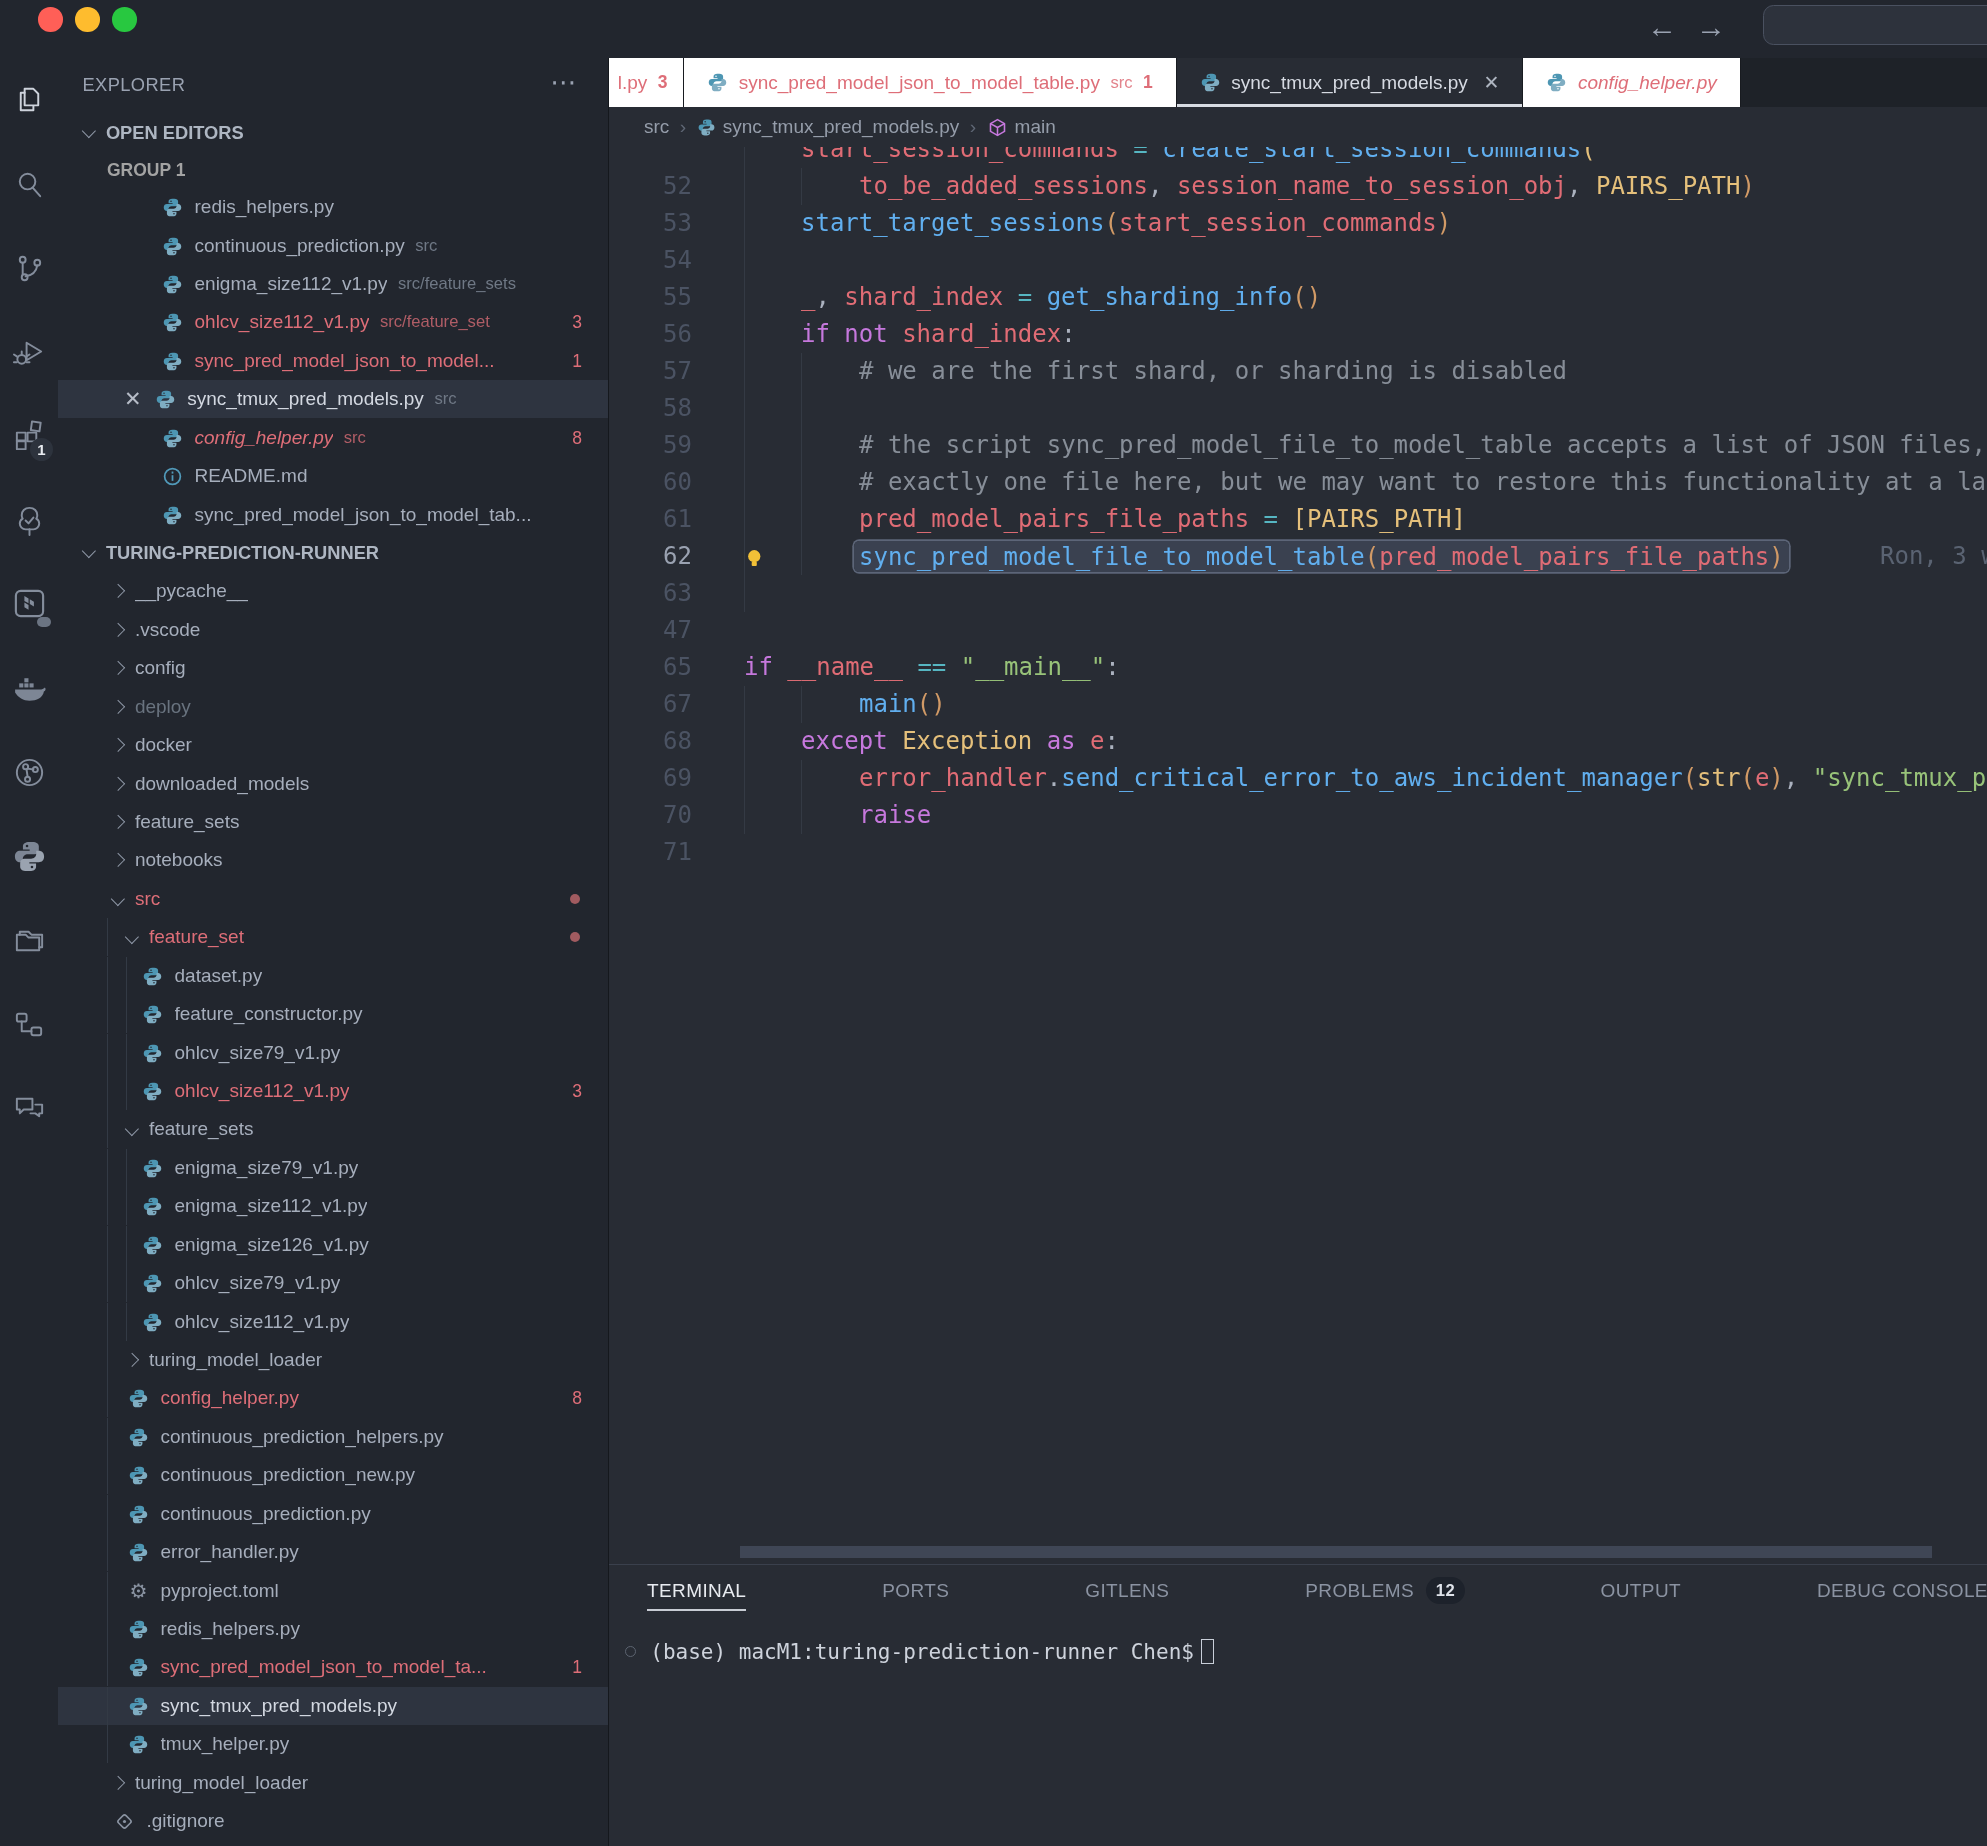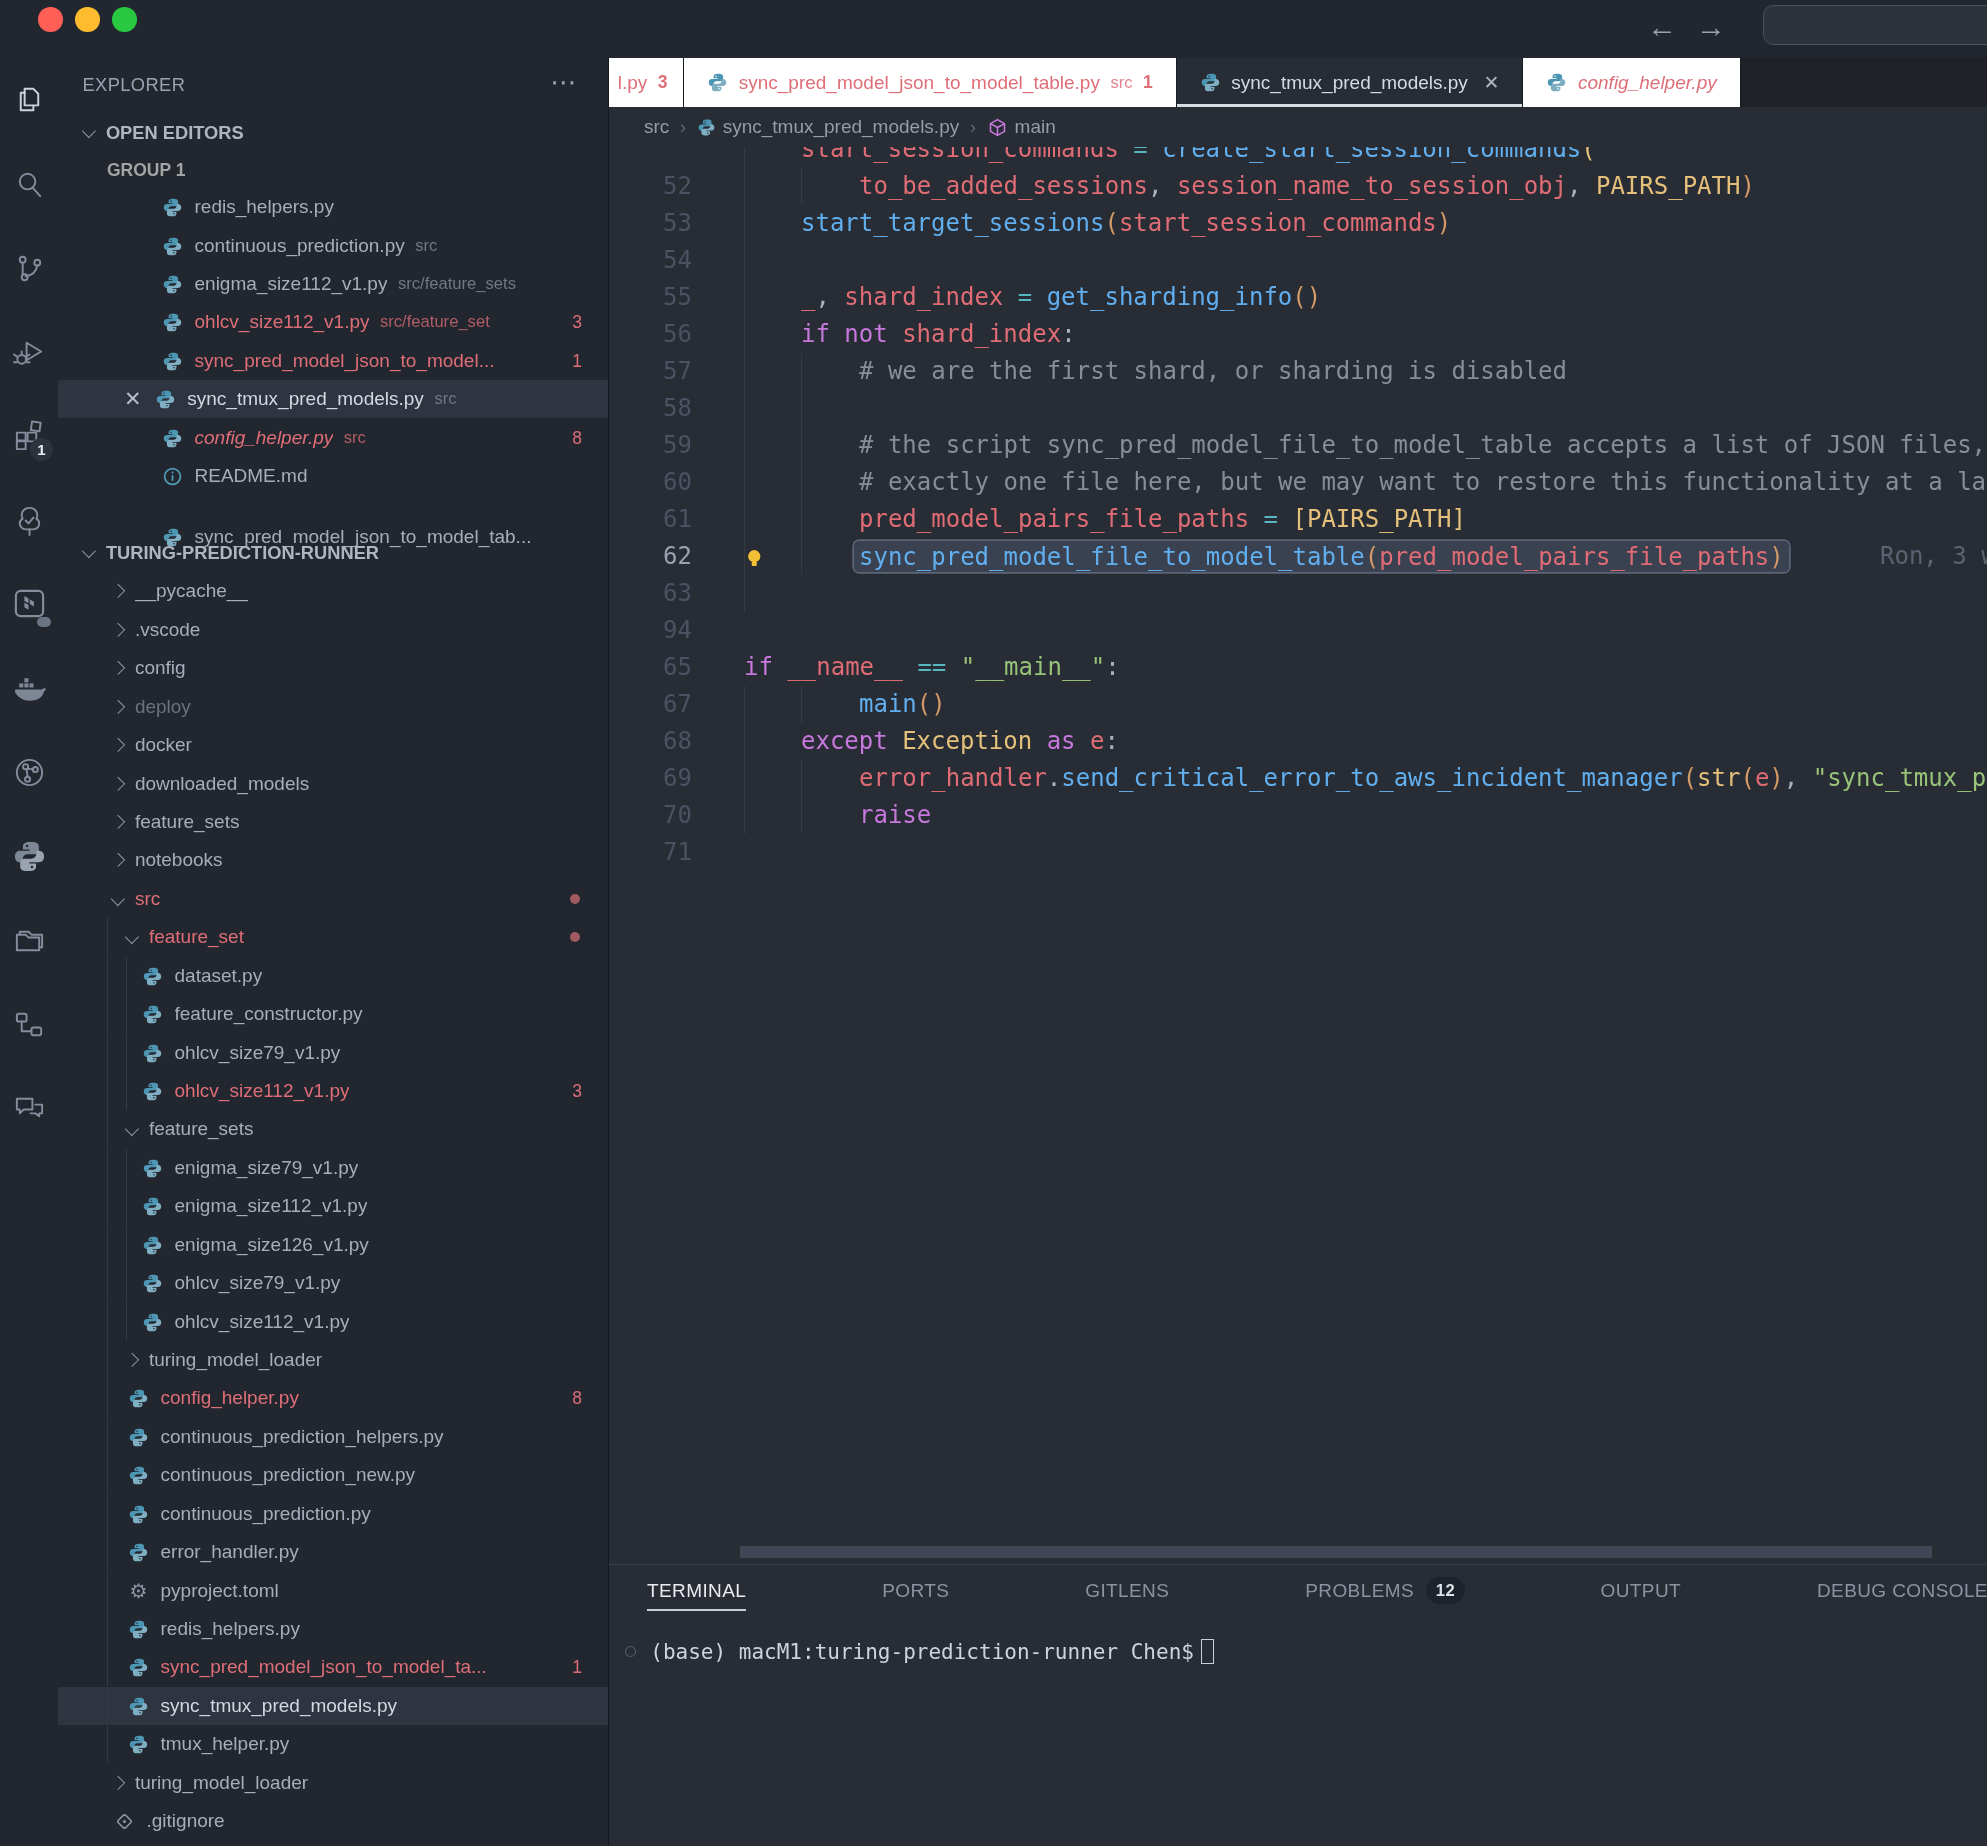--- a/index.html
+++ b/index.html
@@ -310,21 +310,21 @@
         <div class="row" style="top:399px;padding-left:103px">
           <span class="ficon">
             <svg width="21" height="21" viewBox="0 0 24 24">
               <circle cx="12" cy="12" r="9" fill="none" stroke="#519aba" stroke-width="2"></circle>
               <rect x="11" y="10.5" width="2" height="6.5" fill="#519aba"></rect>
               <rect x="11" y="6.3" width="2" height="2.4" fill="#519aba"></rect>
             </svg>
           </span>
           <span class="label">README.md</span>
         </div>
-        <div class="row" style="top:460px;padding-left:103px">
+        <div class="row" style="top:438px;padding-left:103px">
           <span class="ficon">
             <svg width="21" height="21" viewBox="0 0 24 24">
               <path fill="#4d96b3" d="M11.8 2c-2.6 0-4.3 1.1-4.3 3v2.2h4.6v.9H5.6C3.6 8.1 2 9.4 2 12s1.6 4 3.6 4h1.8v-2.3c0-1.8 1.6-3.2 3.5-3.2h4.6c1.6 0 2.9-1.3 2.9-2.9V5c0-1.9-1.7-3-4.3-3h-2.3zm-1.5 1.9a.9.9 0 1 1 0 1.8.9.9 0 0 1 0-1.8z"></path>
               <path fill="#7fadc2" d="M12.2 22c2.6 0 4.3-1.1 4.3-3v-2.2h-4.6v-.9h6.5c2 0 3.6-1.3 3.6-3.9s-1.6-4-3.6-4h-1.8v2.3c0 1.8-1.6 3.2-3.5 3.2H8.5c-1.6 0-2.9 1.3-2.9 2.9V19c0 1.9 1.7 3 4.3 3h2.3zm1.5-1.9a.9.9 0 1 1 0-1.8.9.9 0 0 1 0 1.8z"></path>
             </svg>
           </span>
           <span class="label">sync_pred_model_json_to_model_tab...</span>
         </div>
       </div>
     <div class="sect-header" style="top:476px;padding-left:26px;gap:12.2px">
@@ -667,21 +667,21 @@
           <div class="cline"><span class="num">57</span><span class="cguide" style="left:135px"></span><span class="cguide" style="left:192px"></span><span class="ctext" style="left:250px"><span class="tk-com"># we are the first shard, or sharding is disabled</span></span></div>
           <div class="cline"><span class="num">58</span><span class="cguide" style="left:135px"></span><span class="cguide" style="left:192px"></span><span class="ctext" style="left:135px"></span></div>
           <div class="cline"><span class="num">59</span><span class="cguide" style="left:135px"></span><span class="cguide" style="left:192px"></span><span class="ctext" style="left:250px"><span class="tk-com"># the script sync_pred_model_file_to_model_table accepts a list of JSON files, we use</span></span></div>
           <div class="cline"><span class="num">60</span><span class="cguide" style="left:135px"></span><span class="cguide" style="left:192px"></span><span class="ctext" style="left:250px"><span class="tk-com"># exactly one file here, but we may want to restore this functionality at a late</span></span></div>
           <div class="cline"><span class="num">61</span><span class="cguide" style="left:135px"></span><span class="cguide" style="left:192px"></span><span class="ctext" style="left:250px"><span class="tk-red">pred_model_pairs_file_paths</span><span class="tk-def"> </span><span class="tk-cyn">=</span><span class="tk-def"> </span><span class="tk-yel">[PAIRS_PATH]</span></span></div>
           <div class="cline cur"><span class="num">62</span><span class="cguide" style="left:135px"></span><span class="cguide" style="left:192px"></span><span class="bulb"><svg width="24.5" height="24.5" viewBox="0 0 24 24">
                 <circle cx="12" cy="10" r="6" fill="#f2c037"></circle>
                 <rect x="9.5" y="15.5" width="5" height="4" rx="1" fill="#f2c037"></rect>
               </svg></span><span class="ctext" style="left:250px"><span class="hl"><span class="tk-blu">sync_pred_model_file_to_model_table</span><span class="tk-org">(</span><span class="tk-red">pred_model_pairs_file_paths</span><span class="tk-org">)</span></span></span><span class="blame">Ron, 3 w</span></div>
           <div class="cline"><span class="num">63</span><span class="cguide" style="left:135px"></span><span class="ctext" style="left:135px"></span></div>
-          <div class="cline"><span class="num">94</span><span class="ctext" style="left:135px"></span></div>
+          <div class="cline"><span class="num">47</span><span class="ctext" style="left:135px"></span></div>
           <div class="cline"><span class="num">65</span><span class="ctext" style="left:135px"><span class="tk-pur">if</span><span class="tk-def"> </span><span class="tk-red">__name__</span><span class="tk-def"> </span><span class="tk-cyn">==</span><span class="tk-def"> </span><span class="tk-grn">"__main__"</span><span class="tk-def">:</span></span></div>
           <div class="cline"><span class="num">67</span><span class="cguide" style="left:135px"></span><span class="cguide" style="left:192px"></span><span class="ctext" style="left:250px"><span class="tk-blu">main</span><span class="tk-org">()</span></span></div>
           <div class="cline"><span class="num">68</span><span class="cguide" style="left:135px"></span><span class="ctext" style="left:192px"><span class="tk-pur">except</span><span class="tk-def"> </span><span class="tk-yel">Exception</span><span class="tk-def"> </span><span class="tk-pur">as</span><span class="tk-def"> </span><span class="tk-red">e</span><span class="tk-def">:</span></span></div>
           <div class="cline"><span class="num">69</span><span class="cguide" style="left:135px"></span><span class="cguide" style="left:192px"></span><span class="ctext" style="left:250px"><span class="tk-red">error_handler</span><span class="tk-def">.</span><span class="tk-blu">send_critical_error_to_aws_incident_manager</span><span class="tk-org">(</span><span class="tk-yel">str</span><span class="tk-org">(</span><span class="tk-red">e</span><span class="tk-org">)</span><span class="tk-def">, </span><span class="tk-grn">"sync_tmux_p</span></span></div>
           <div class="cline"><span class="num">70</span><span class="cguide" style="left:135px"></span><span class="cguide" style="left:192px"></span><span class="ctext" style="left:250px"><span class="tk-pur">raise</span></span></div>
           <div class="cline"><span class="num">71</span><span class="ctext" style="left:135px"></span></div>
         </div>
     </div>
     <div class="hscroll"></div>
 

